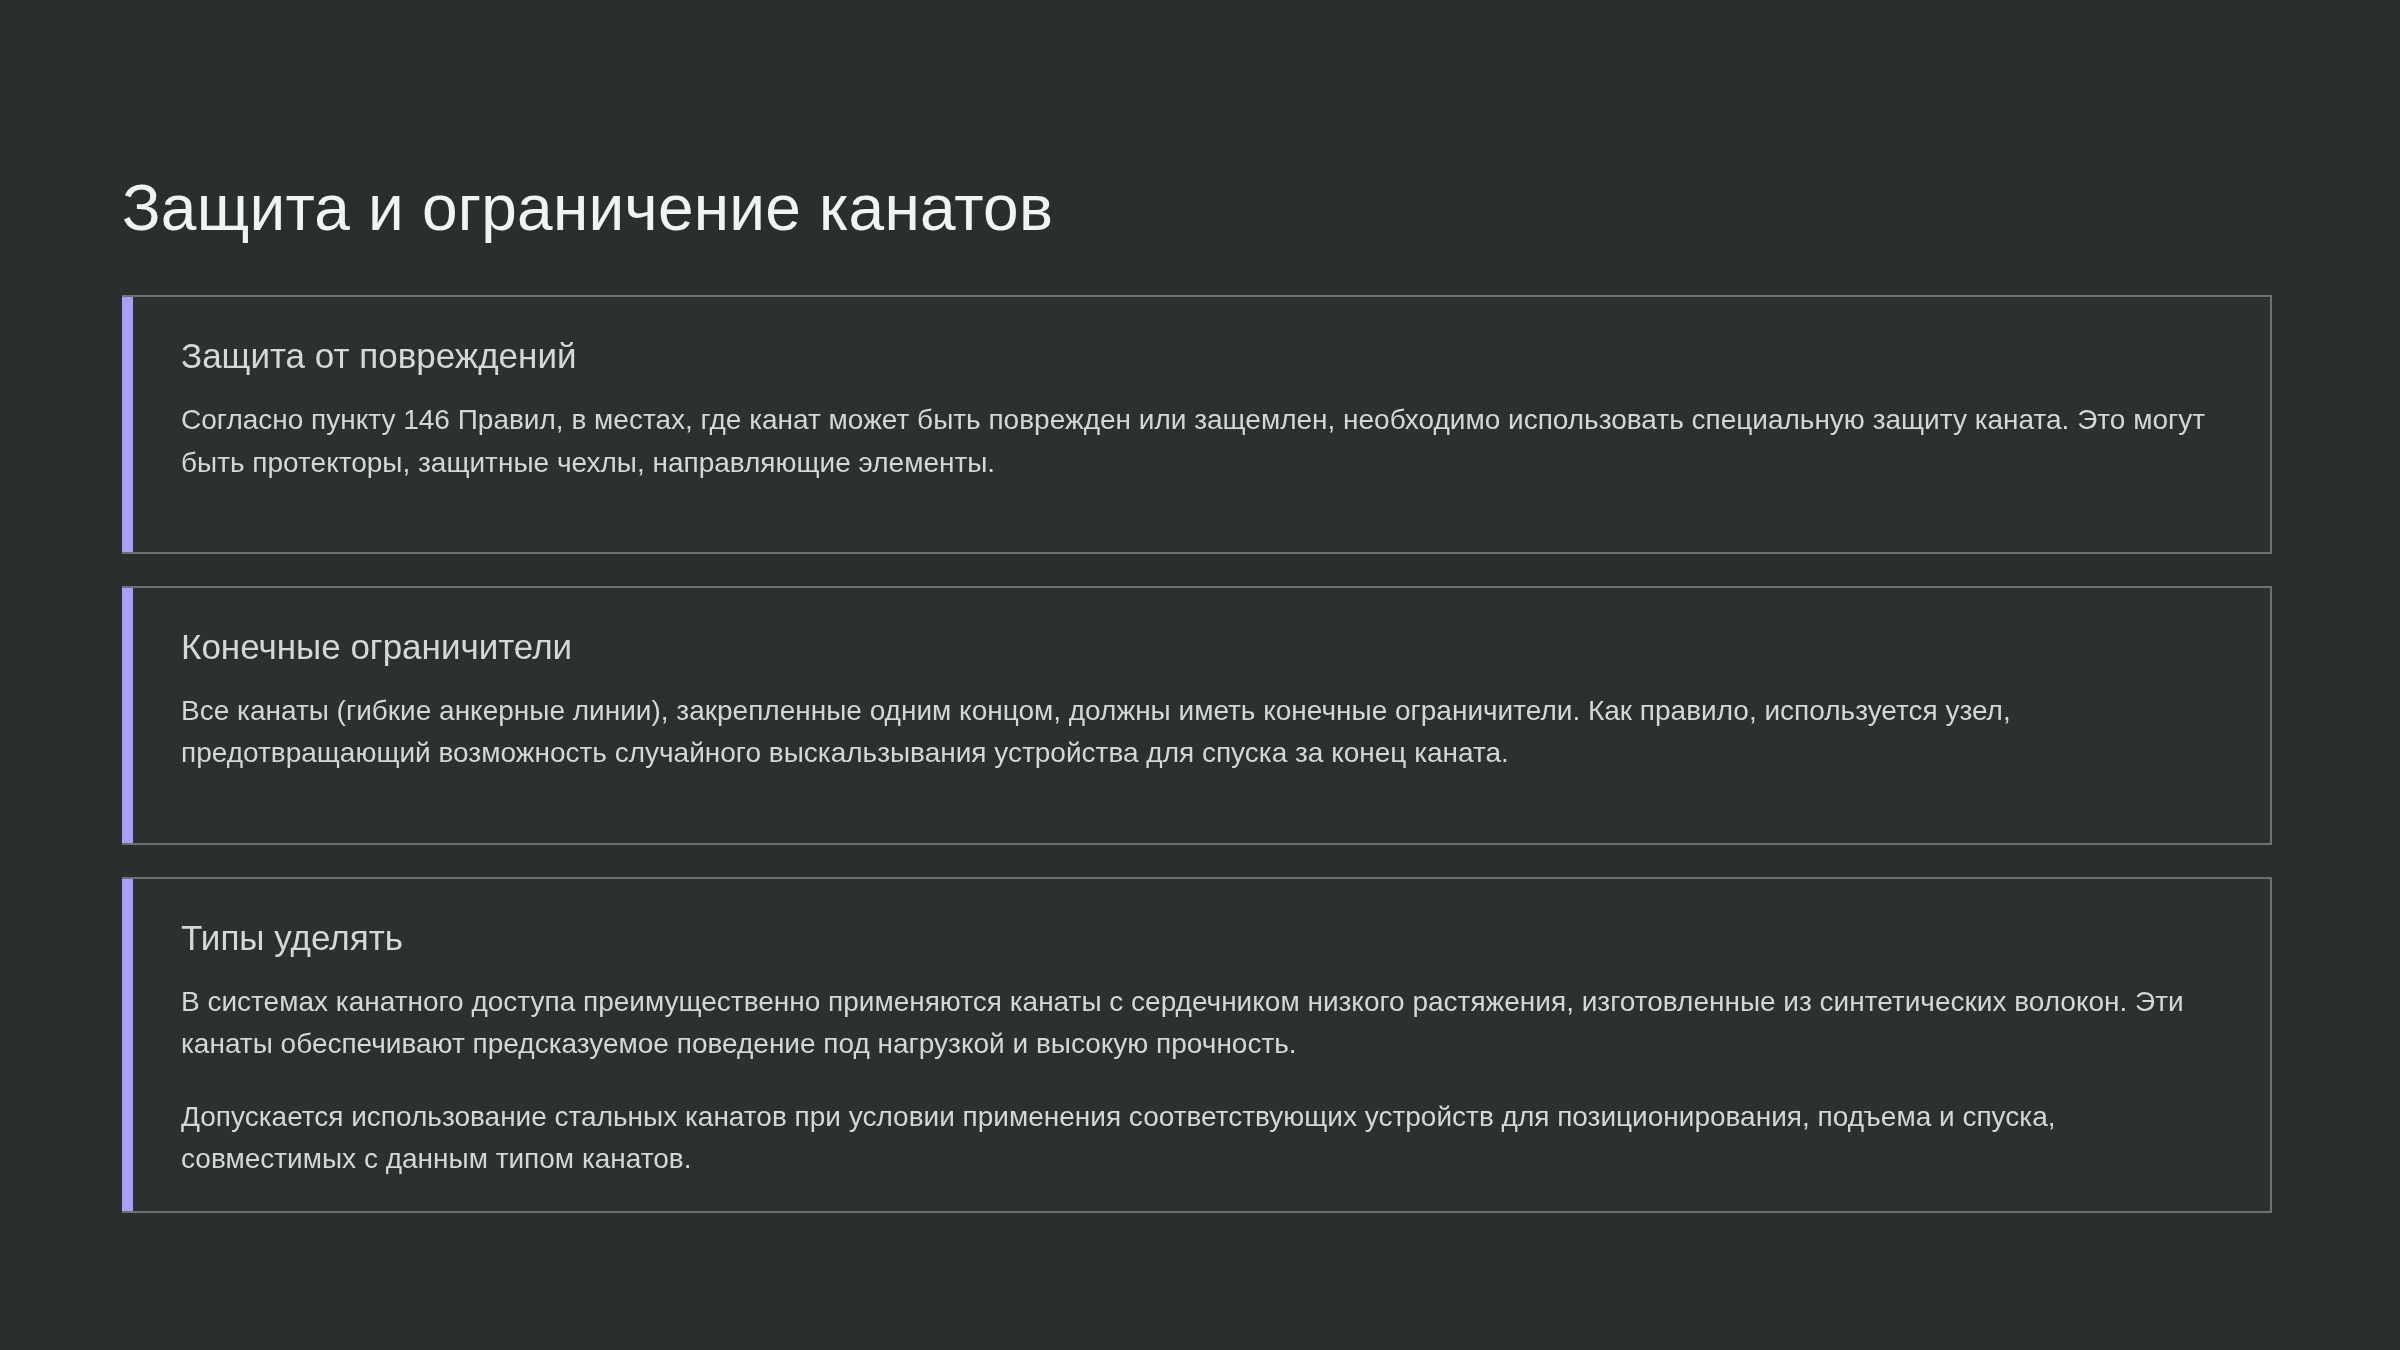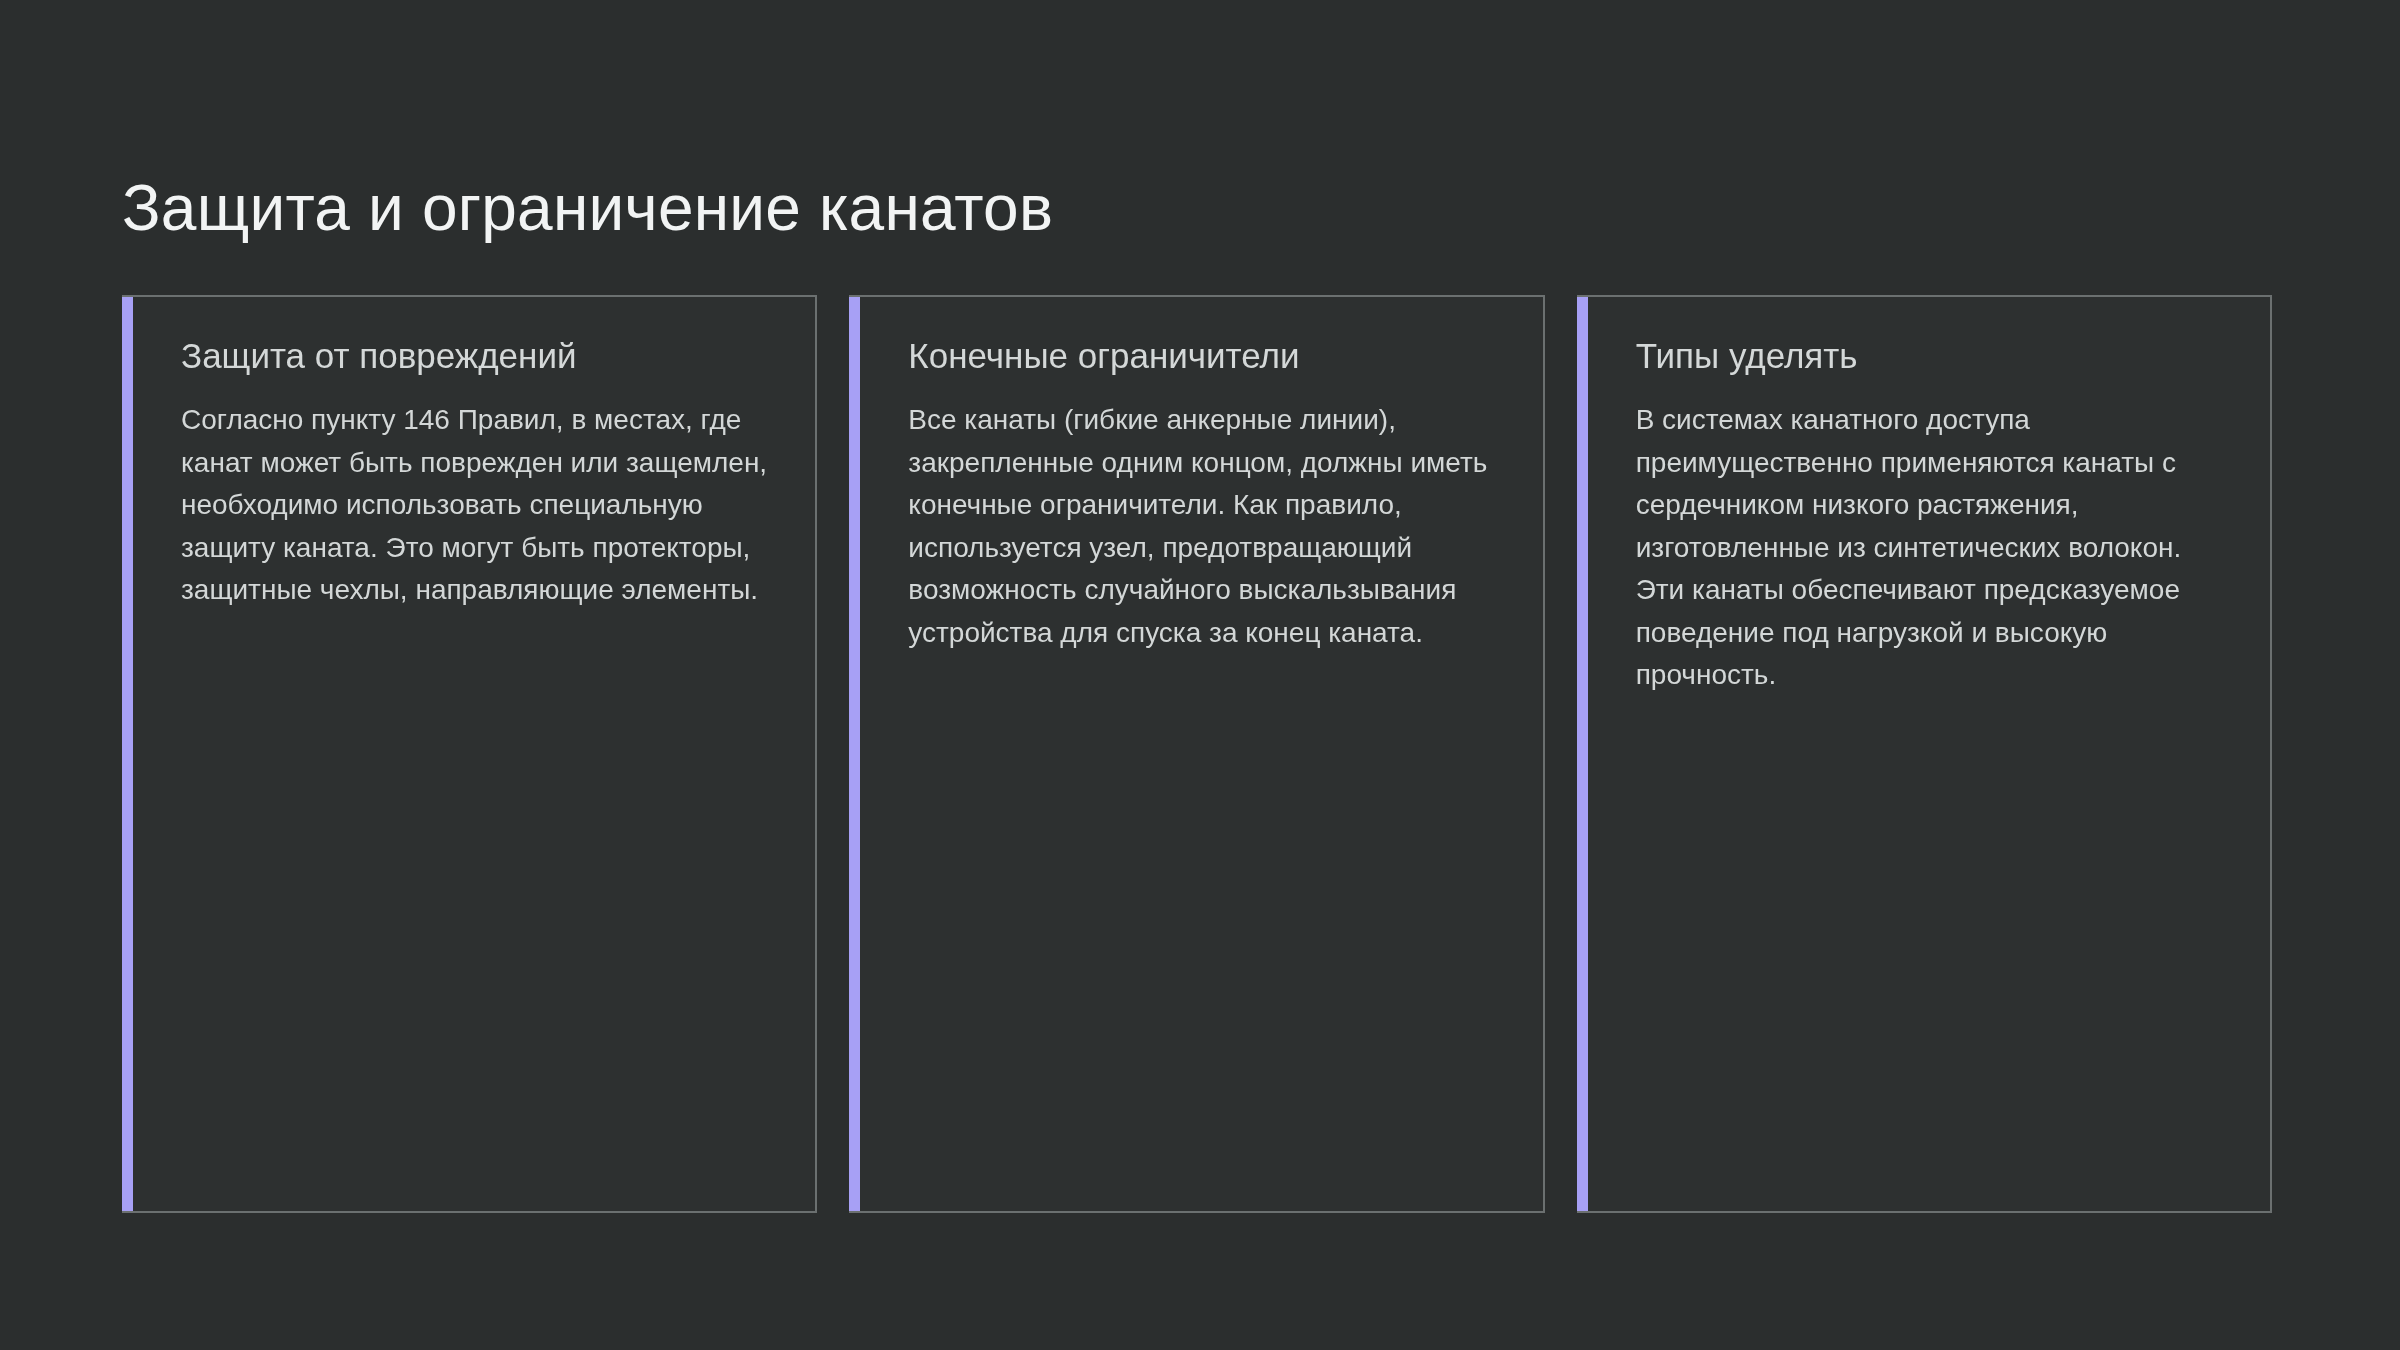--- a/index.html
+++ b/index.html
@@ -31,21 +31,21 @@
     letter-spacing: 0.2px;
     white-space: nowrap;
   }
   .cards {
     position: absolute;
     left: 122px;
     top: 295px;
     width: 2150px;
     height: 918px;
     display: flex;
-    flex-direction: row;
+    flex-direction: column;
     gap: 32px;
     align-items: stretch;
   }
   .card {
     position: relative;
     flex: 1 1 0;
     box-sizing: border-box;
     background: #2d3030;
     border: 2px solid #6b7070;
     border-left: none;
@@ -105,17 +105,18 @@
         <h2 class="card-title">Конечные ограничители</h2>
         <p class="card-para">Все канаты (гибкие анкерные линии), закрепленные одним концом, должны иметь конечные ограничители. Как правило, используется узел, предотвращающий возможность случайного выскальзывания устройства для спуска за конец каната.</p>
       </div>
     </section>
 
     <section class="card">
       <div class="card-accent"></div>
       <div class="card-body">
         <h2 class="card-title">Типы уделять</h2>
         <p class="card-para">В системах канатного доступа преимущественно применяются канаты с сердечником низкого растяжения, изготовленные из синтетических волокон. Эти канаты обеспечивают предсказуемое поведение под нагрузкой и высокую прочность.</p>
+        <p class="card-para">Допускается использование стальных канатов при условии применения соответствующих устройств для позиционирования, подъема и спуска, совместимых с данным типом канатов.</p>
       </div>
     </section>
 
   </div>
 </div>
 
 </body></html>

